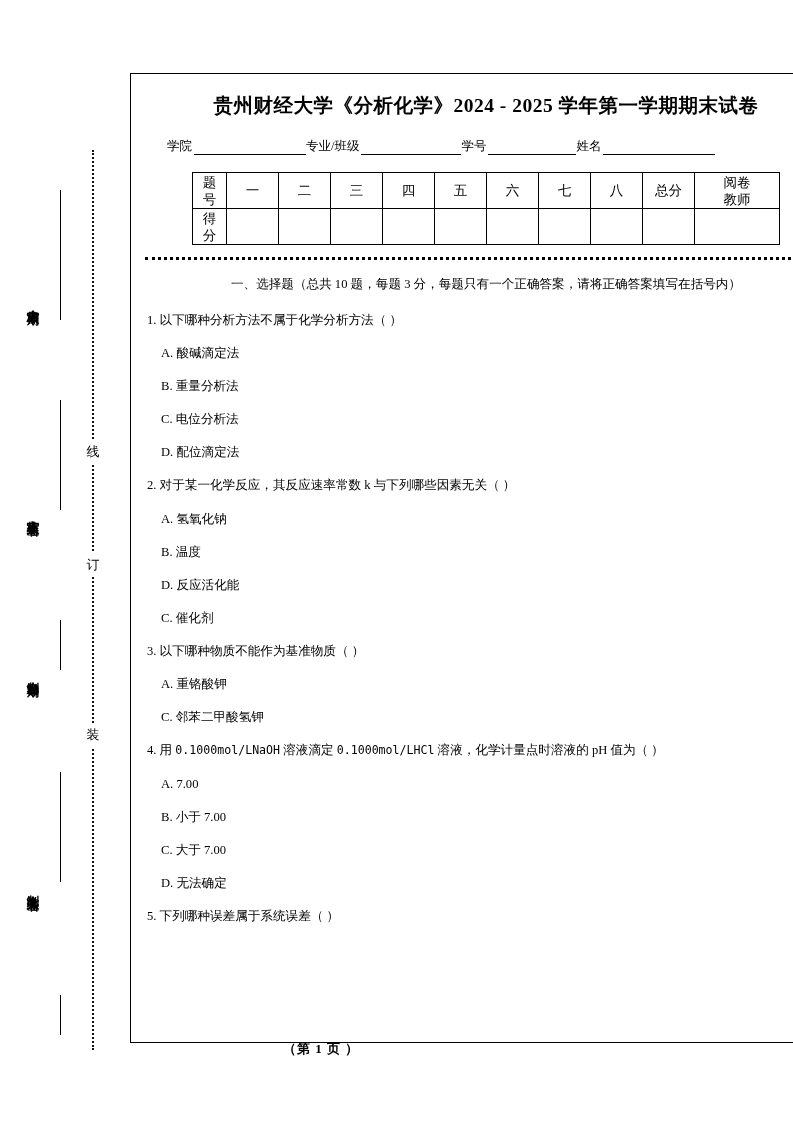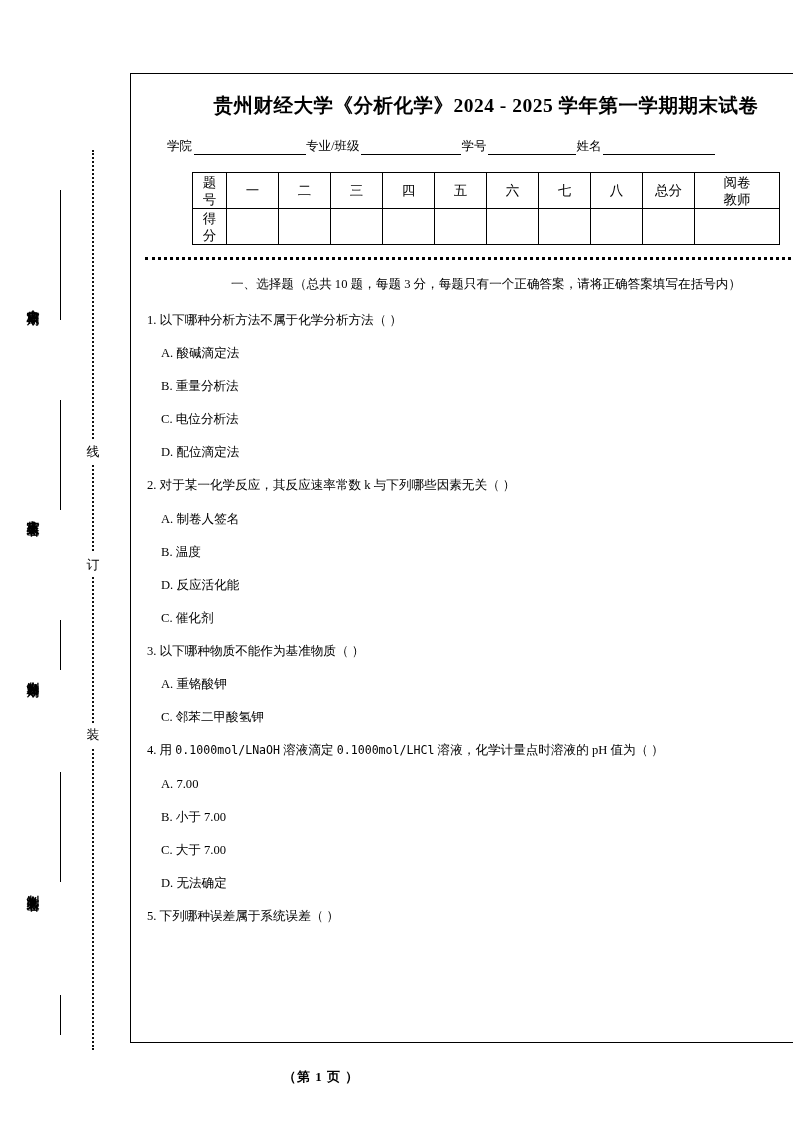--- a/index.html
+++ b/index.html
@@ -156,21 +156,21 @@
   .mono {
     font-family: "DejaVu Sans Mono", "Liberation Mono", monospace;
     font-size: 11.6px;
     letter-spacing: 0px;
   }
 
   
   .footer {
     position: absolute;
     left: 0;
-    top: 1068px;
+    top: 1040px;
     width: 642px;
     text-align: center;
     font-size: 13px;
     font-weight: bold;
     letter-spacing: 1px;
   }
 </style>
 </head>
 <body>
 
@@ -285,21 +285,21 @@
       <span>D.</span>
       <span>配位滴定法</span>
     </div>
 
     <div class="question">
       <span>2.</span>
       <span>对于某一化学反应，其反应速率常数 k 与下列哪些因素无关（  ）</span>
     </div>
     <div class="option">
       <span>A.</span>
-      <span>制卷人签名</span>
+      <span>氢氧化钠</span>
     </div>
     <div class="option">
       <span>B.</span>
       <span>温度</span>
     </div>
     <div class="option">
       <span>D.</span>
       <span>反应活化能</span>
     </div>
     <div class="option">

